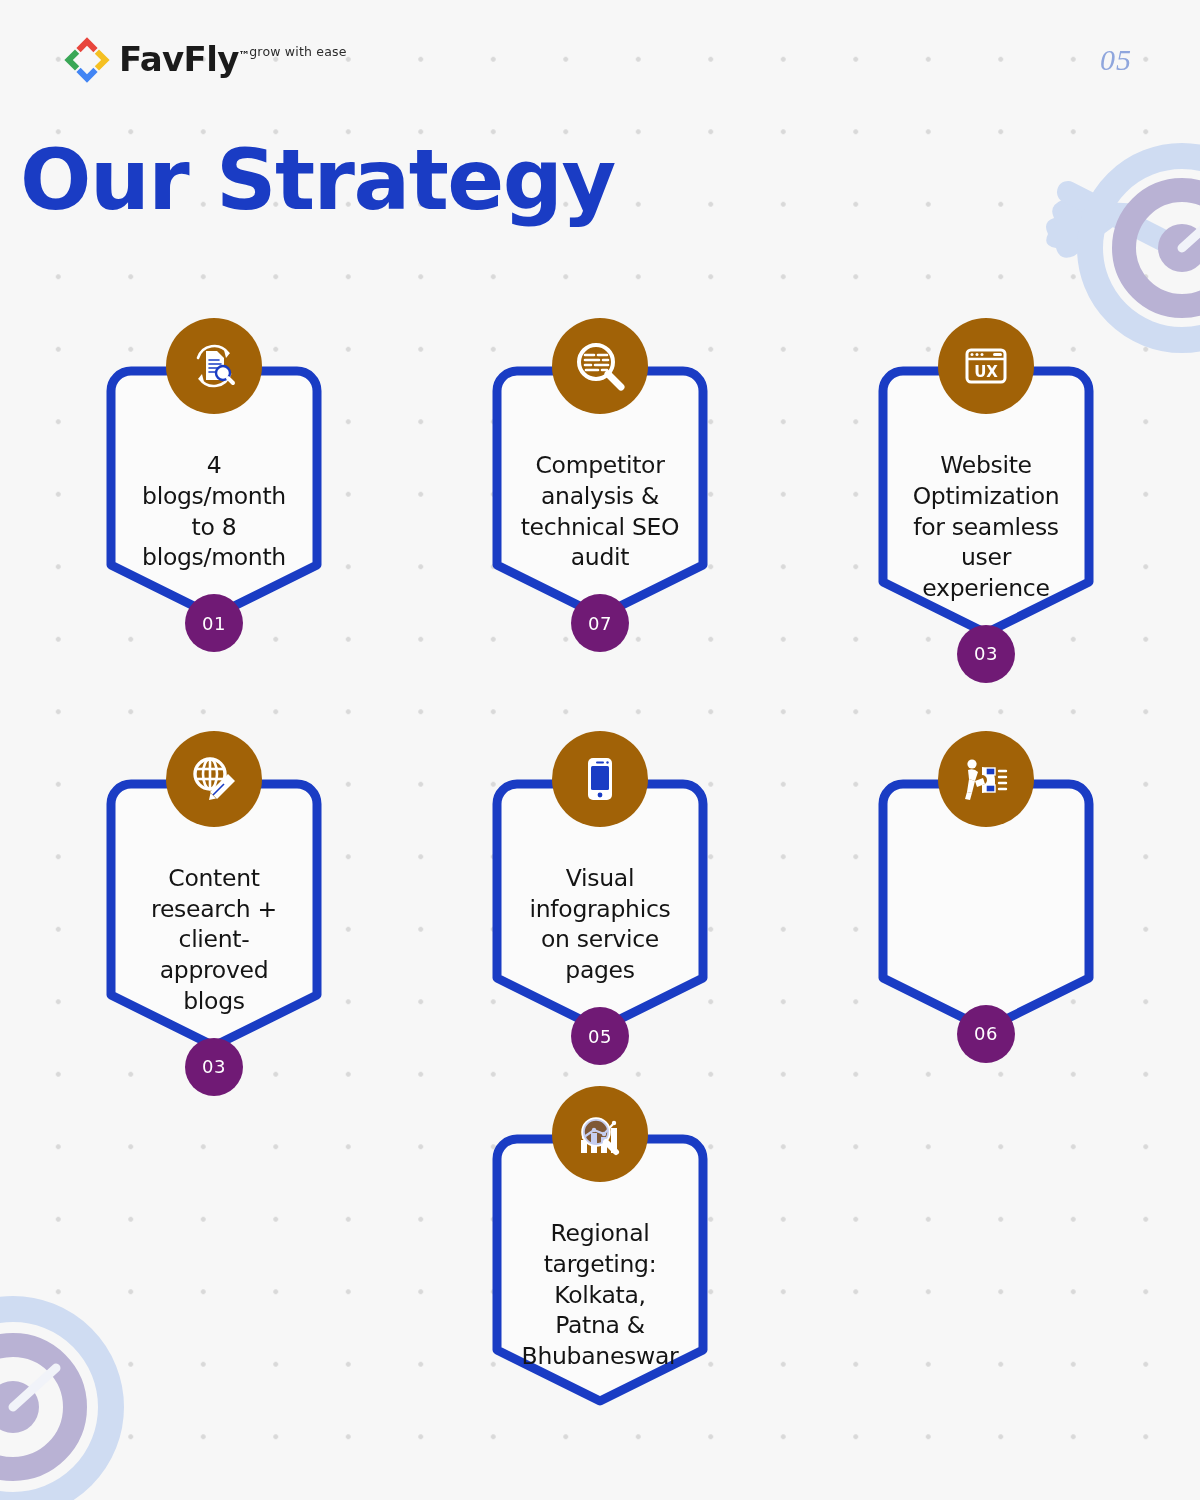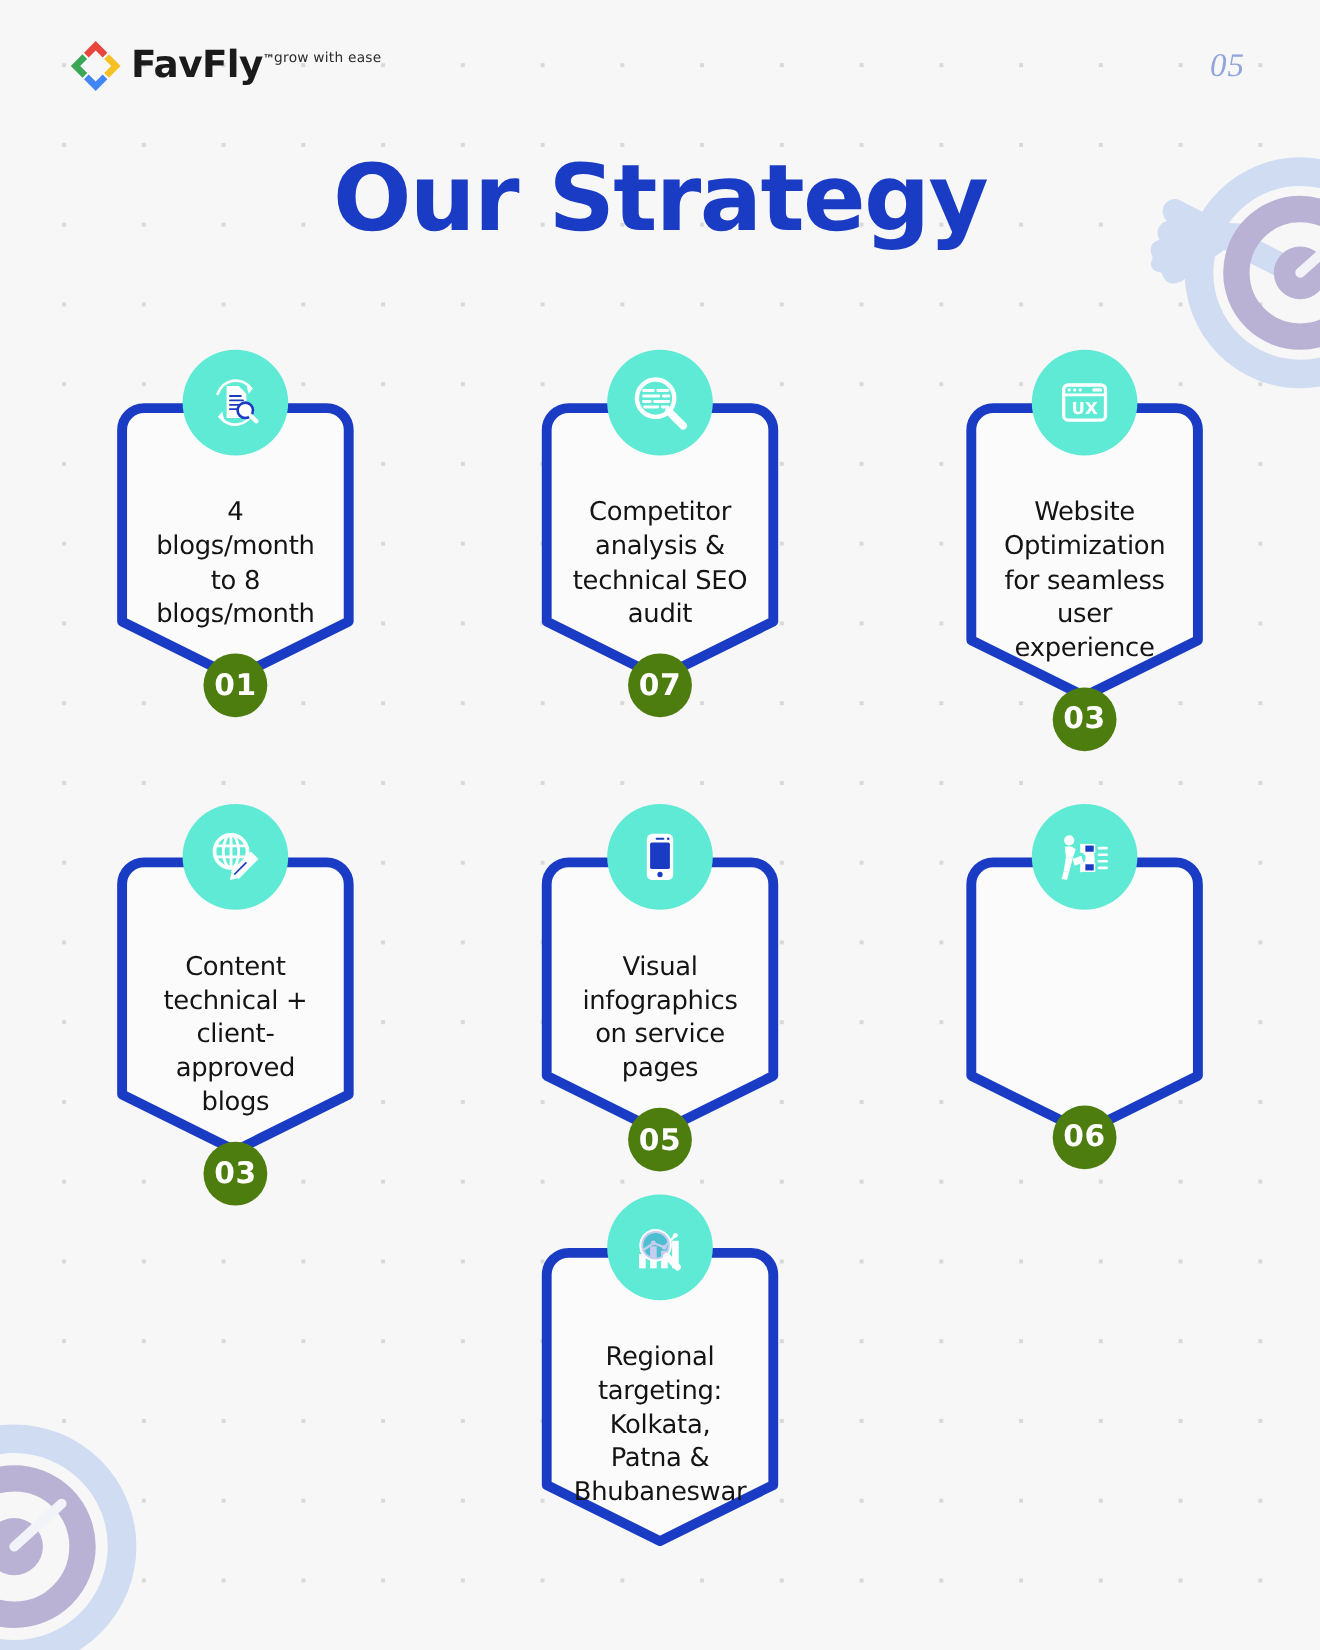--- a/index.html
+++ b/index.html
@@ -41,24 +41,25 @@
     font-family:"DejaVu Sans", sans-serif;
   }
   .page-num{
     font-size:30px; font-style:italic; font-weight:400;
     color:#8fa6dd; letter-spacing:1px;
     font-family:"Liberation Serif", serif;
   }
 
   
   .title{
-    position:absolute; top:138px; left:0; right:0; text-align:center;
+    position:absolute; top:138px; left:0; right:0; text-align:left;
     font-size:84px; font-weight:700; color:#1a3cc4;
     letter-spacing:-1.5px; line-height:1;
     font-family:"DejaVu Sans", sans-serif;
+    padding-left:20px;
   }
 
   
   .grid{
     position:absolute; top:318px; left:0; right:0;
     display:grid;
     grid-template-columns:repeat(3, 386px);
     justify-content:center;
     row-gap:48px;
   }
@@ -69,21 +70,21 @@
 
   
   .card{
     position:relative;
     width:386px;
     display:flex; flex-direction:column; align-items:center;
   }
   .card-icon{
     position:relative; z-index:3;
     width:96px; height:96px; border-radius:50%;
-    background:#5eead4;
+    background:#a16207;
     display:flex; align-items:center; justify-content:center;
     margin-bottom:-48px;
   }
   .card-icon svg{ display:block; }
 
   .card-body{
     position:relative;
     width:216px;
     min-height:255px;
     display:flex; align-items:center; justify-content:center;
@@ -100,23 +101,23 @@
     color:#141414;
     font-family:"DejaVu Sans", sans-serif;
     letter-spacing:-0.3px;
     white-space:pre-line;
     padding-top:22px;
   }
 
   .card-num{
     position:relative; z-index:3;
     width:58px; height:58px; border-radius:50%;
-    background:#4d7c0f;
+    background:#701a75;
     display:flex; align-items:center; justify-content:center;
-    color:#ffffff; font-size:27px; font-weight:700;
+    color:#ffffff; font-size:18px; font-weight:400;
     letter-spacing:0.5px;
     margin-top:-29px;
     font-family:"DejaVu Sans", sans-serif;
   }
 
   
   .card.tall .card-body{ min-height:272px; }
 </style>
 </head>
 <body>
@@ -271,21 +272,21 @@
         </g>
         <path d="M41 22 l7 7" stroke="#1a3cc4" stroke-width="0"></path>
         <path d="M26 43 l11 -11" stroke="#1a3cc4" stroke-width="1.6"></path>
       </svg>
     </div>
     <div class="card-body">
       <svg class="banner" viewBox="0 0 216 272" preserveAspectRatio="none" aria-hidden="true">
         <path d="M5 25 a20 20 0 0 1 20 -20 h166 a20 20 0 0 1 20 20 v191 l-103 51 l-103 -51 z" fill="#fbfbfb" stroke="#1a3cc4" stroke-width="9" stroke-linejoin="round"></path>
       </svg>
       <div class="card-text">Content
-technical +
+research +
 client-
 approved
 blogs</div>
     </div>
     <div class="card-num">03</div>
   </div>
 
   <div class="card">
     <div class="card-icon">
       <svg width="54" height="54" viewBox="0 0 54 54" aria-hidden="true">

